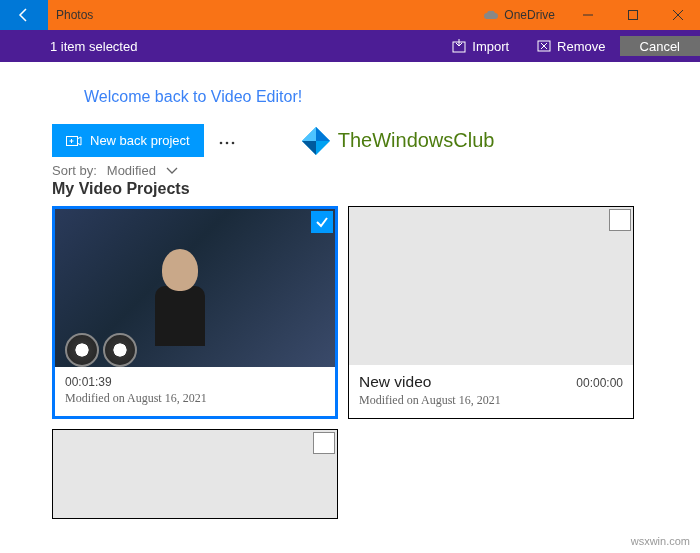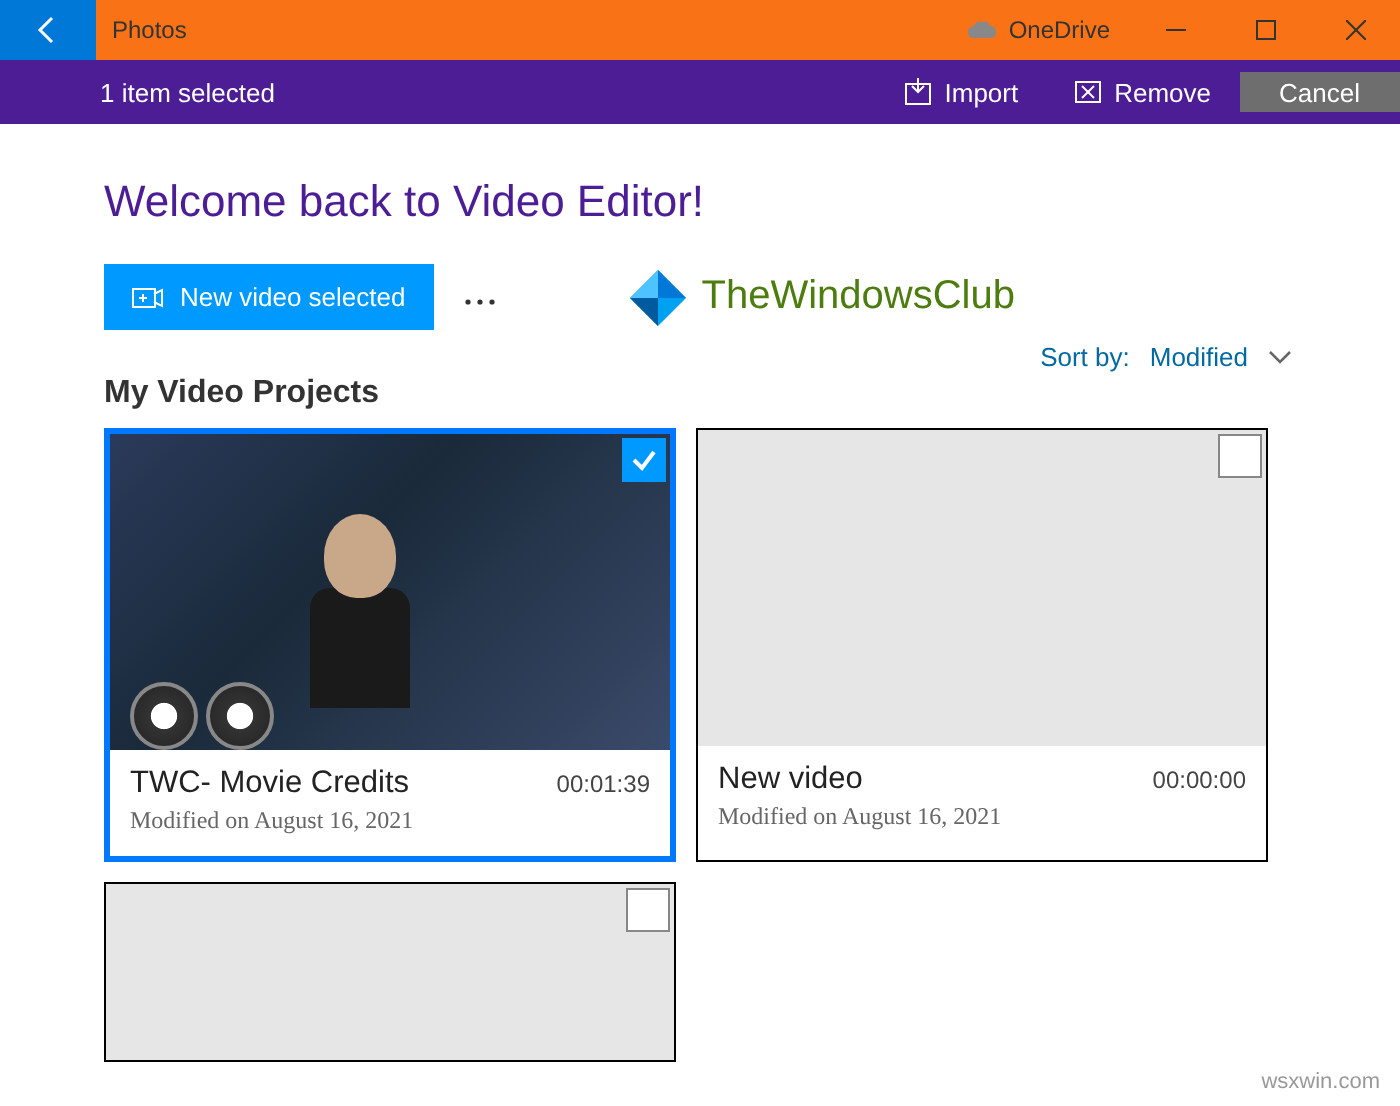--- a/index.html
+++ b/index.html
@@ -10,29 +10,29 @@
   .app-title { margin-left: 8px; font-size: 12px; color: #333; flex: 1; }
   .onedrive { display: flex; align-items: center; gap: 5px; font-size: 12px; color: #333; margin-right: 10px; }
   .winbtn { width: 45px; height: 30px; display: flex; align-items: center; justify-content: center; color: #333; }
   
   .toolbar { height: 32px; background: #4c1d95; color: #fff; display: flex; align-items: center; }
   .sel-count { margin-left: 50px; font-size: 13px; flex: 1; }
   .tool-btn { display: flex; align-items: center; gap: 6px; font-size: 13px; padding: 0 14px; height: 20px; }
   .cancel-btn { background: #6e6e6e; padding: 0 20px; }
   
   .content { padding: 20px 52px 0 52px; }
-  .welcome { font-size: 22px; font-weight: 400; color: #4c1d95; margin-top: 6px; }
+  .welcome { font-size: 16px; font-weight: 400; color: #3b82f6; margin-top: 6px; margin-left: 32px; }
   
   .actions { display: flex; align-items: center; gap: 14px; margin-top: 18px; }
   .new-proj { background: #0099ff; color: #fff; border: none; padding: 9px 14px; font-size: 13px; display: flex; align-items: center; gap: 8px; }
   .more-icon { font-size: 18px; color: #333; }
   .logo-area { display: flex; align-items: center; gap: 6px; margin-left: 50px; }
   .logo-text { font-size: 20px; font-weight: 400; color: #4d7c0f; }
   
-  .sort-row { display: flex; justify-content: flex-end; align-items: center; gap: 10px; margin-top: 6px; padding-right: 2px; font-size: 13px; color: #0369a1; }
+  .sort-row { display: flex; align-items: center; gap: 10px; margin-top: 6px; padding-right: 2px; font-size: 13px; color: #737373; }
   .section-title { font-size: 16px; color: #333; margin-top: 2px; }
   
   .projects { display: flex; gap: 10px; margin-top: 8px; flex-wrap: wrap; }
   .card { width: 286px; border: 1px solid #000000; position: relative; }
   .card.selected { border: 3px solid #0078ff; }
   .thumb { width: 100%; height: 158px; background: #e6e6e6; position: relative; }
   .thumb.photo { background: linear-gradient(135deg, #2a3a5a 0%, #1a2a3a 40%, #3a4a6a 100%); }
   .check { position: absolute; top: 2px; right: 2px; width: 22px; height: 22px; border: 1.5px solid #888; background: #fff; display: flex; align-items: center; justify-content: center; }
   .check.checked { background: #0099ff; border-color: #0099ff; color: #fff; }
   .card-info { padding: 8px 10px 10px 10px; }
@@ -114,21 +114,21 @@
   <h1 class="welcome">Welcome back to Video Editor!</h1>
 
   <div class="actions">
     <button class="new-proj">
       <svg width="16" height="14" viewBox="0 0 16 14">
           <rect x="0.5" y="2.5" width="11" height="9" fill="none" stroke="#fff"></rect>
           <path d="M11 5 L15 3 L15 11 L11 9" fill="none" stroke="#fff"></path>
           <line x1="5.5" y1="5" x2="5.5" y2="9" stroke="#fff"></line>
           <line x1="3.5" y1="7" x2="7.5" y2="7" stroke="#fff"></line>
         </svg>
-      <span>New video selected</span>
+      <span>New back project</span>
     </button>
     <span class="more-icon">
       <svg width="18" height="6" viewBox="0 0 18 6">
           <circle cx="3" cy="3" r="1.3" fill="#333"></circle>
           <circle cx="9" cy="3" r="1.3" fill="#333"></circle>
           <circle cx="15" cy="3" r="1.3" fill="#333"></circle>
         </svg>
     </span>
     <div class="logo-area">
       <svg width="32" height="32" viewBox="0 0 32 32">
@@ -165,21 +165,20 @@
             <div class="body-f"></div>
           </div>
         <div class="check checked">
           <svg width="14" height="14" viewBox="0 0 14 14">
               <path d="M2 7 L6 11 L12 3" stroke="#fff" stroke-width="2" fill="none"></path>
             </svg>
         </div>
       </div>
       <div class="card-info">
         <div class="card-row1">
-          <span class="proj-name">TWC- Movie Credits</span>
           <span class="duration">00:01:39</span>
         </div>
         <div class="modified">Modified on August 16, 2021</div>
       </div>
     </div>
 
     <div class="card">
       <div class="thumb">
         <div class="check"></div>
       </div>

